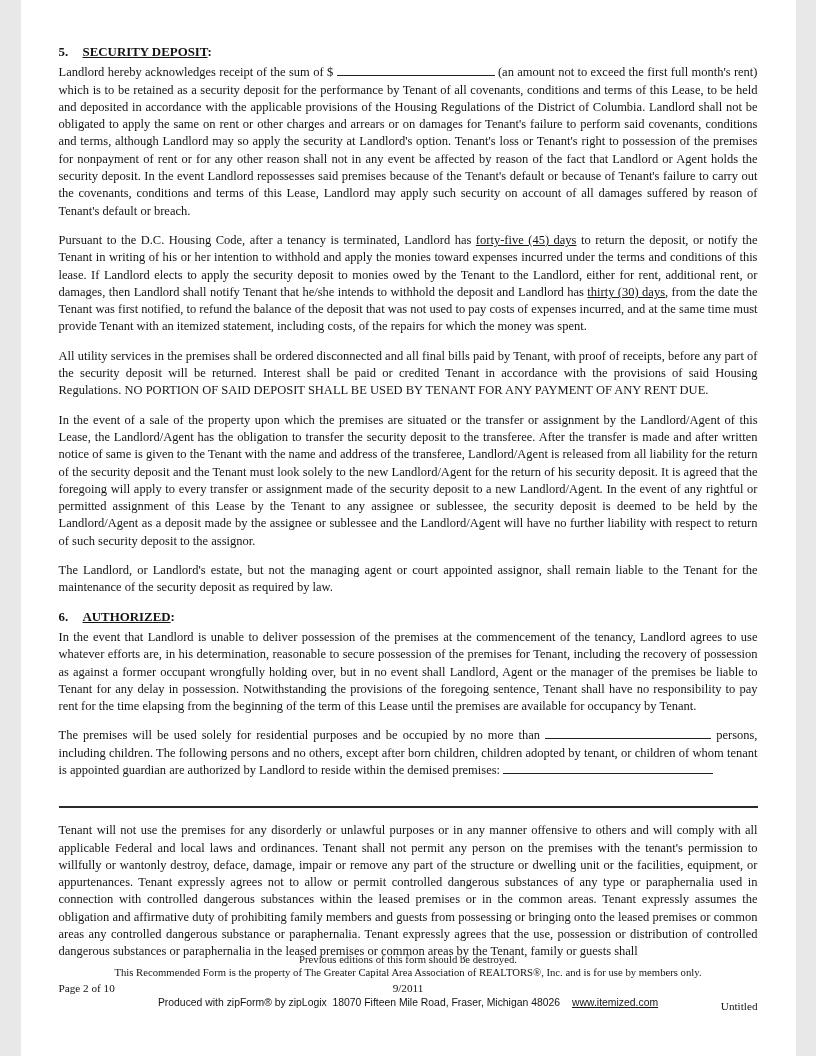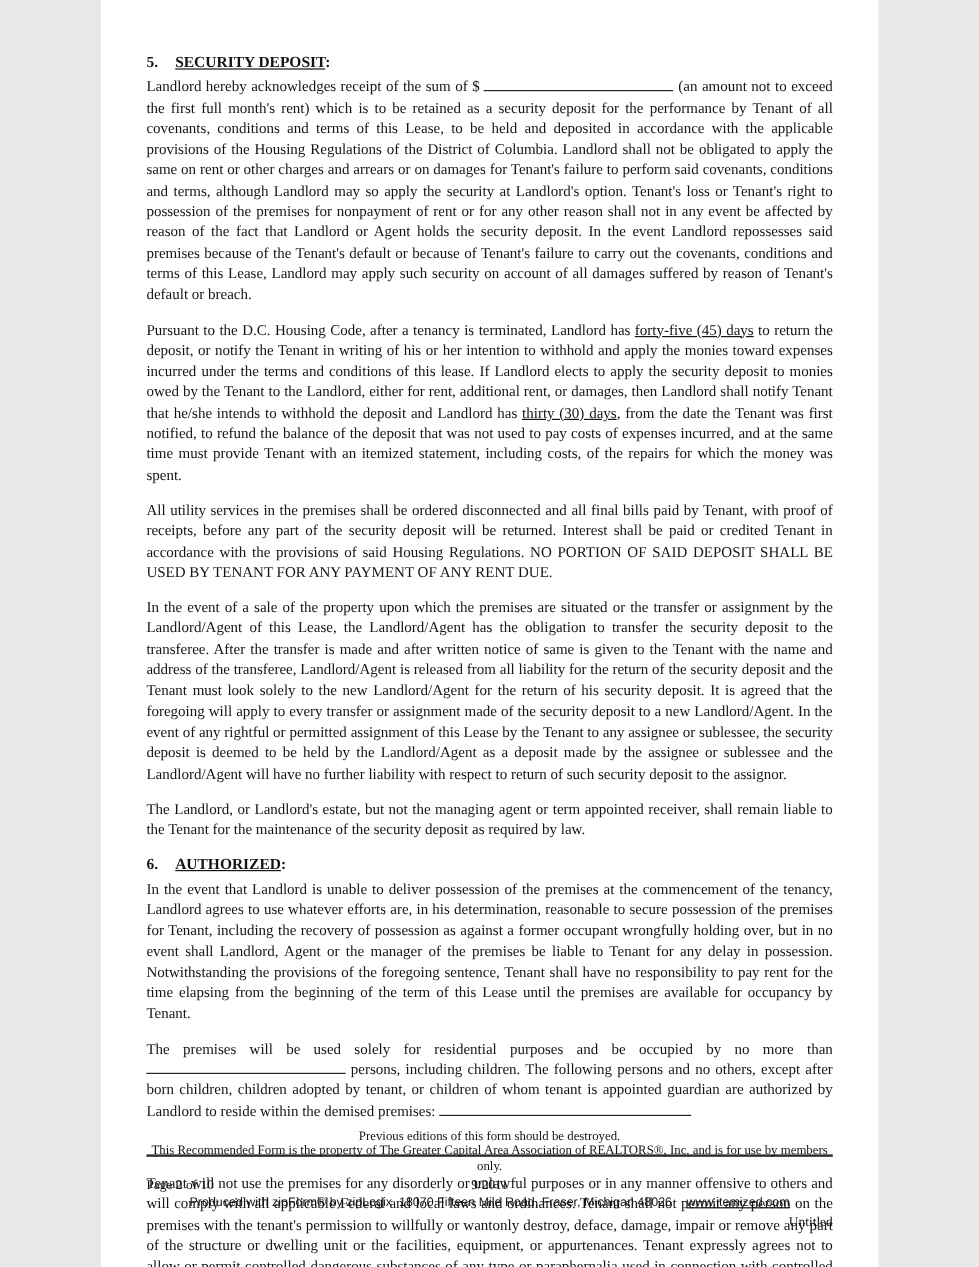--- a/index.html
+++ b/index.html
@@ -1,19 +1,19 @@
 <!DOCTYPE html>
 <html><head>
 <meta charset="utf-8">
 <style>
   * { box-sizing: border-box; }
   html, body { margin: 0; padding: 0; background: #e8e8e8; }
   .page {
     position: relative;
-    width: 648px;
+    width: 775px;
     height: 1056px;
     margin: 0 auto;
     background: #ffffff;
     font-family: "Liberation Serif", serif;
     font-size: 12.5px;
     line-height: 17.3px;
     color: #141414;
     padding: 44px 38px 0 38px;
     overflow: hidden;
   }
@@ -76,21 +76,21 @@
   .produced-text { white-space: pre-wrap; }
   .ziplogix-link {
     text-decoration: underline;
     color: #141414;
     margin-left: 12px;
     cursor: pointer;
   }
   .untitled {
     position: absolute;
     right: 0;
-    top: 16px;
+    top: 3px;
     font-family: "Liberation Serif", serif;
     font-size: 11.2px;
   }
 </style>
 </head>
 <body>
 
 <div class="page">
   <main>
 
@@ -99,21 +99,21 @@
         <span class="sec-num">5.</span><span class="sec-title">SECURITY DEPOSIT</span><span>:</span>
       </h2>
       <p class="body-para">
         <span>Landlord hereby acknowledges receipt of the sum of $ </span><span class="blank blank-amount"></span><span> (an amount not to exceed the first full month's rent) which is to be retained as a security deposit for the performance by Tenant of all covenants, conditions and terms of this Lease, to be held and deposited in accordance with the applicable provisions of the Housing Regulations of the District of Columbia. Landlord shall not be obligated to apply the same on rent or other charges and arrears or on damages for Tenant's failure to perform said covenants, conditions and terms, although Landlord may so apply the security at Landlord's option. Tenant's loss or Tenant's right to possession of the premises for nonpayment of rent or for any other reason shall not in any event be affected by reason of the fact that Landlord or Agent holds the security deposit. In the event Landlord repossesses said premises because of the Tenant's default or because of Tenant's failure to carry out the covenants, conditions and terms of this Lease, Landlord may apply such security on account of all damages suffered by reason of Tenant's default or breach.</span>
       </p>
       <p class="body-para">
         <span>Pursuant to the D.C. Housing Code, after a tenancy is terminated, Landlord has </span><span class="uline">forty-five (45) days</span><span> to return the deposit, or notify the Tenant in writing of his or her intention to withhold and apply the monies toward expenses incurred under the terms and conditions of this lease. If Landlord elects to apply the security deposit to monies owed by the Tenant to the Landlord, either for rent, additional rent, or damages, then Landlord shall notify Tenant that he/she intends to withhold the deposit and Landlord has </span><span class="uline">thirty (30) days</span><span>, from the date the Tenant was first notified, to refund the balance of the deposit that was not used to pay costs of expenses incurred, and at the same time must provide Tenant with an itemized statement, including costs, of the repairs for which the money was spent.</span>
       </p>
       <p class="body-para">All utility services in the premises shall be ordered disconnected and all final bills paid by Tenant, with proof of receipts, before any part of the security deposit will be returned. Interest shall be paid or credited Tenant in accordance with the provisions of said Housing Regulations. NO PORTION OF SAID DEPOSIT SHALL BE USED BY TENANT FOR ANY PAYMENT OF ANY RENT DUE.</p>
       <p class="body-para">In the event of a sale of the property upon which the premises are situated or the transfer or assignment by the Landlord/Agent of this Lease, the Landlord/Agent has the obligation to transfer the security deposit to the transferee. After the transfer is made and after written notice of same is given to the Tenant with the name and address of the transferee, Landlord/Agent is released from all liability for the return of the security deposit and the Tenant must look solely to the new Landlord/Agent for the return of his security deposit. It is agreed that the foregoing will apply to every transfer or assignment made of the security deposit to a new Landlord/Agent. In the event of any rightful or permitted assignment of this Lease by the Tenant to any assignee or sublessee, the security deposit is deemed to be held by the Landlord/Agent as a deposit made by the assignee or sublessee and the Landlord/Agent will have no further liability with respect to return of such security deposit to the assignor.</p>
-      <p class="body-para">The Landlord, or Landlord's estate, but not the managing agent or term appointed receiver, shall remain liable to the Tenant for the maintenance of the security deposit as required by law.</p>
+      <p class="body-para">The Landlord, or Landlord's estate, but not the managing agent or court appointed assignor, shall remain liable to the Tenant for the maintenance of the security deposit as required by law.</p>
     </section>
 
     <section>
       <h2 class="sec-head">
         <span class="sec-num">6.</span><span class="sec-title">AUTHORIZED</span><span>:</span>
       </h2>
       <p class="body-para">In the event that Landlord is unable to deliver possession of the premises at the commencement of the tenancy, Landlord agrees to use whatever efforts are, in his determination, reasonable to secure possession of the premises for Tenant, including the recovery of possession as against a former occupant wrongfully holding over, but in no event shall Landlord, Agent or the manager of the premises be liable to Tenant for any delay in possession. Notwithstanding the provisions of the foregoing sentence, Tenant shall have no responsibility to pay rent for the time elapsing from the beginning of the term of this Lease until the premises are available for occupancy by Tenant.</p>
     </section>
 
     <section>

